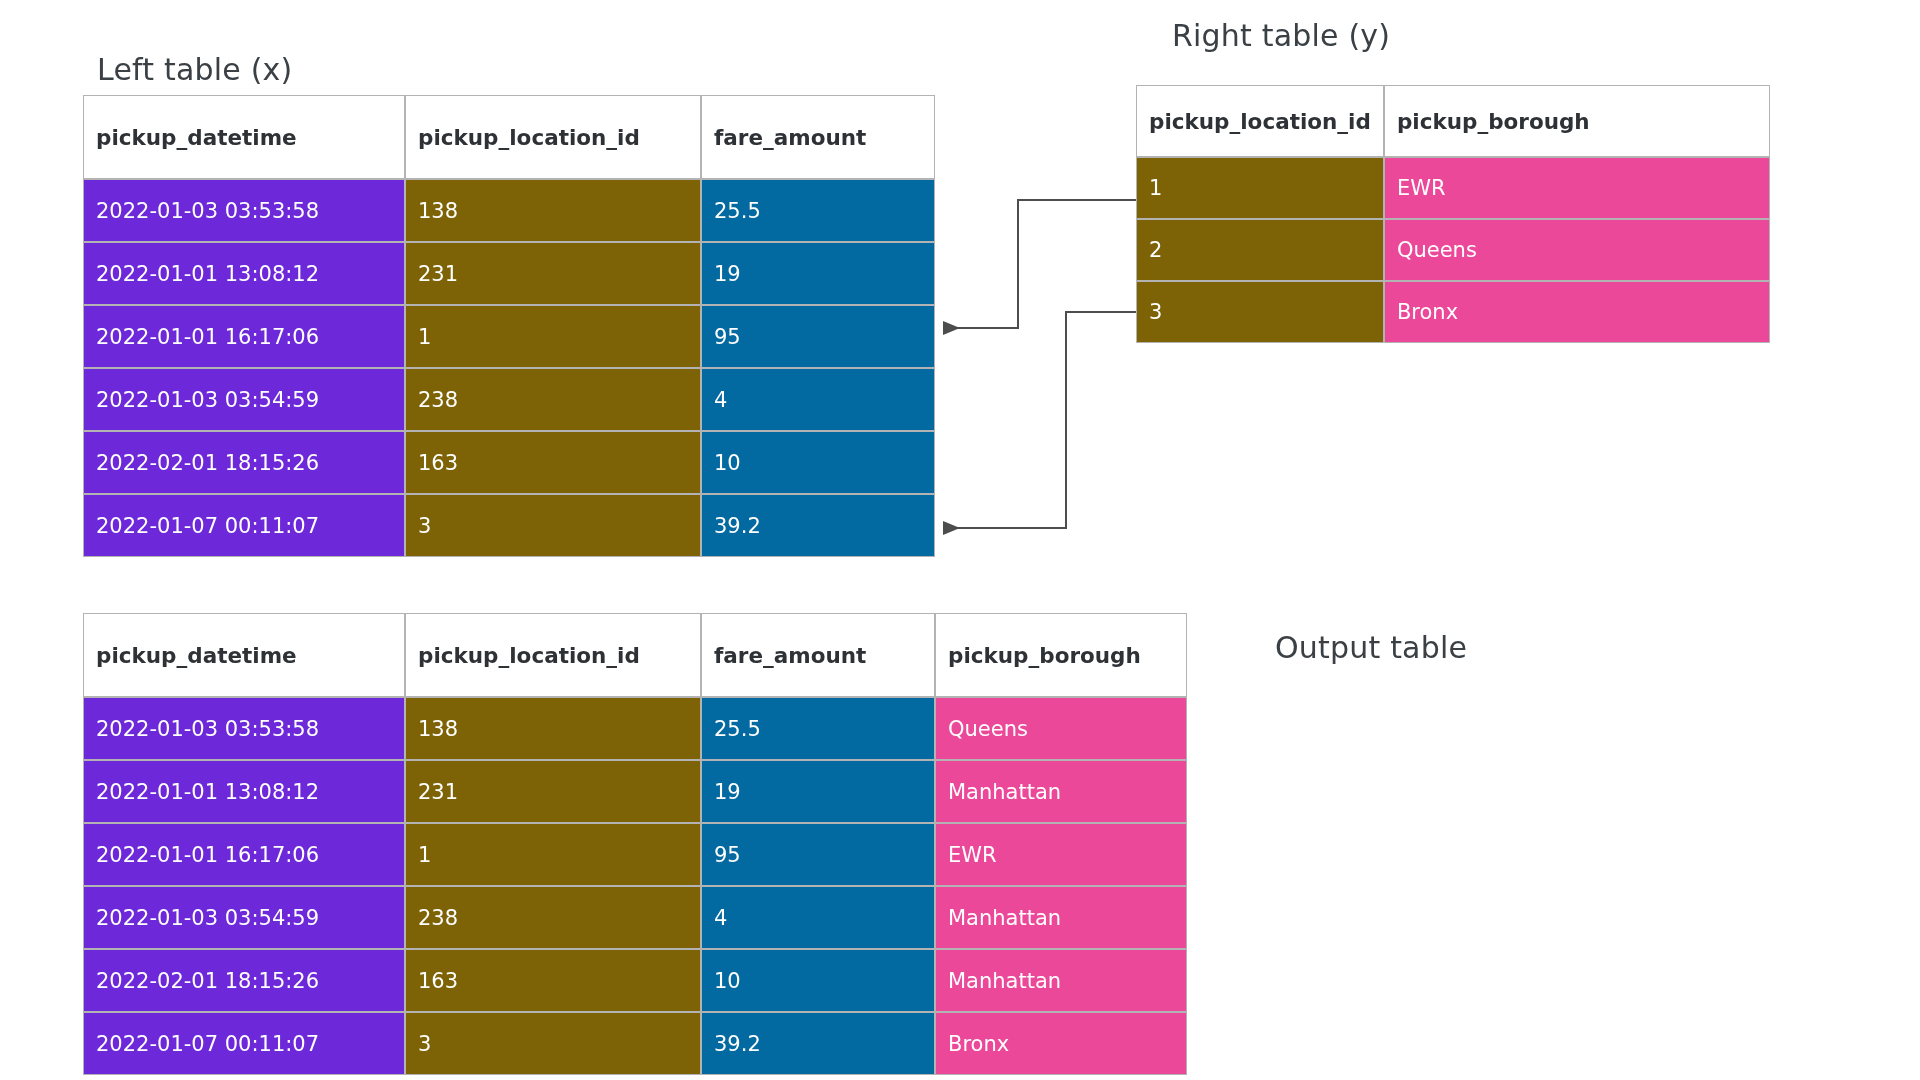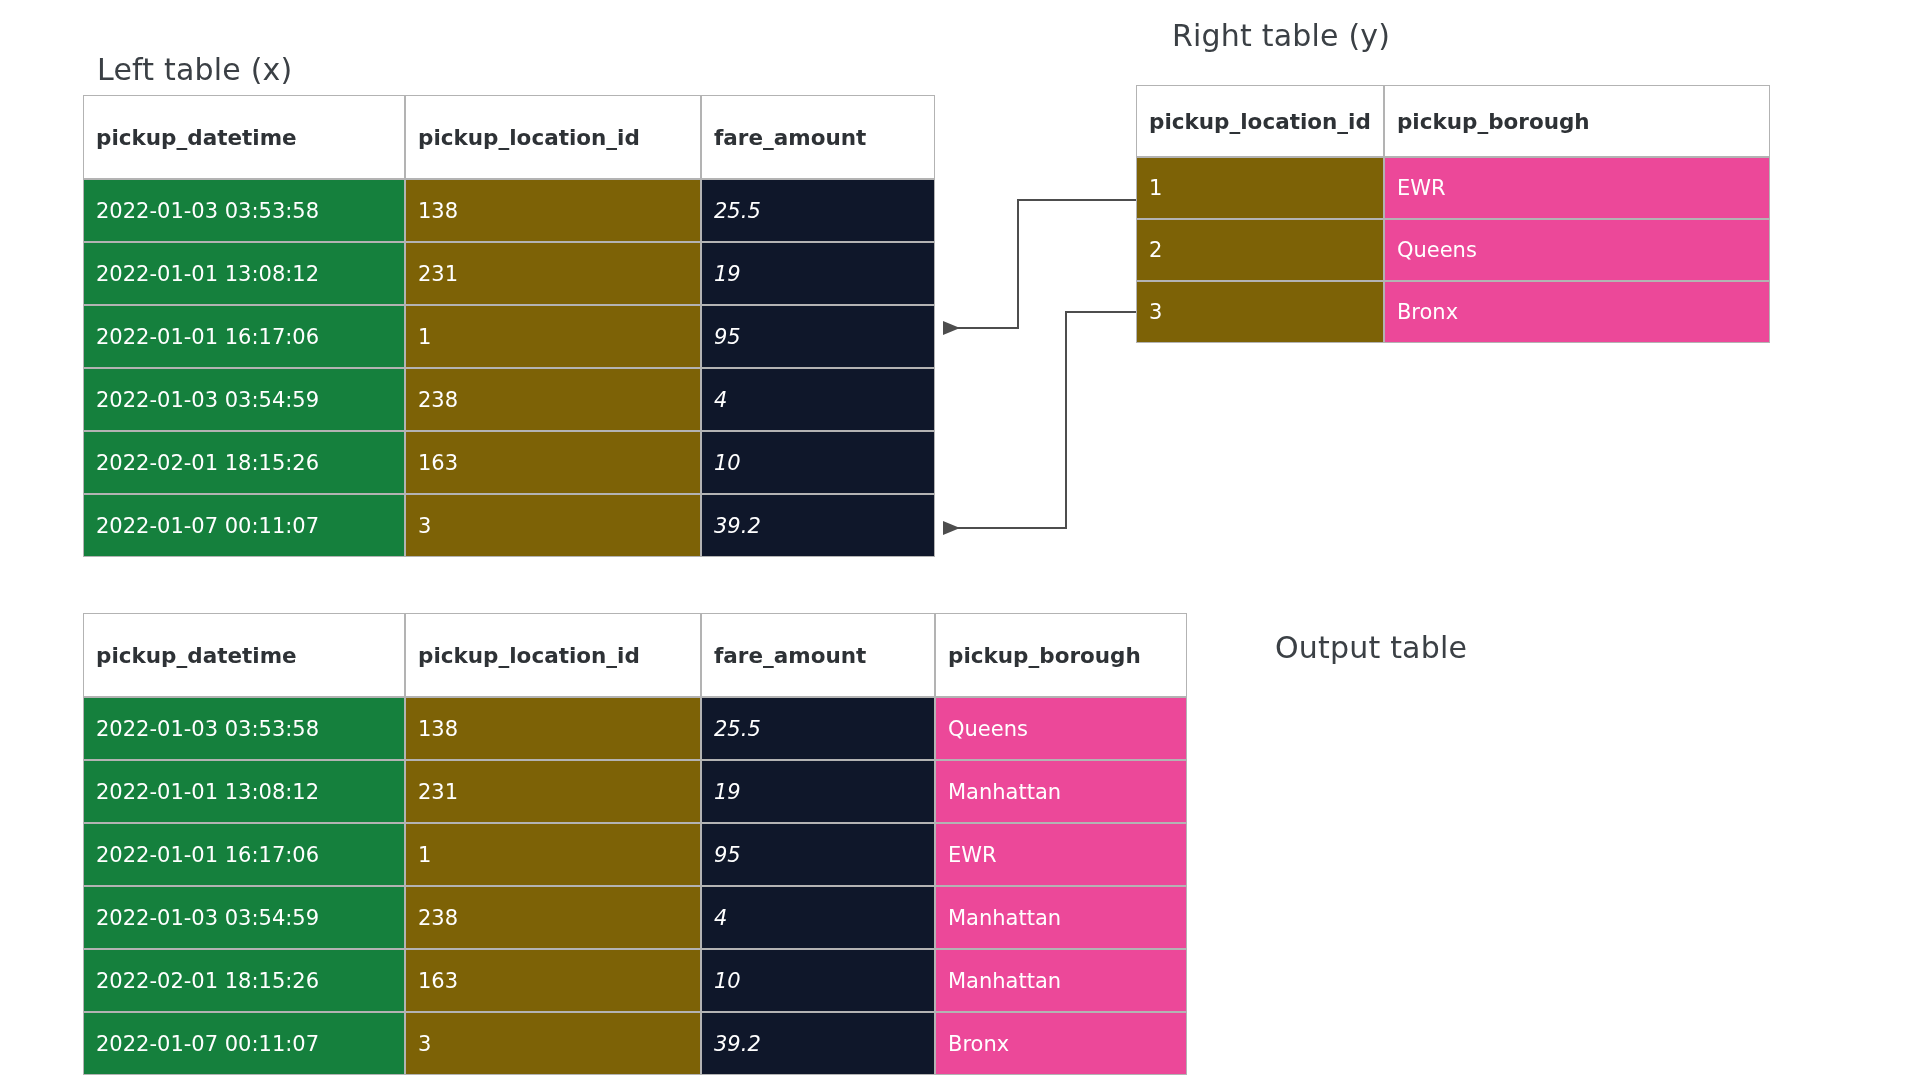--- a/index.html
+++ b/index.html
@@ -52,23 +52,23 @@
     height: 82px;
     font-size: 21.5px;
   }
   table.grid td {
     height: 61px;
     color: #ffffff;
     font-weight: 400;
   }
 
   
-  td.c-datetime { background: #15803d; }
+  td.c-datetime { background: #6d28d9; }
   td.c-locid    { background: #7d6206; }
-  td.c-fare     { background: #0f172a; font-style: italic; }
+  td.c-fare     { background: #0369a1; }
   td.c-borough  { background: #ec4899; }
 
   
   #left-table { left: 83px; top: 95px; }
   #left-table .col-a { width: 322px; }
   #left-table .col-b { width: 296px; }
   #left-table .col-c { width: 234px; }
 
   
   #right-table { left: 1136px; top: 85px; }

